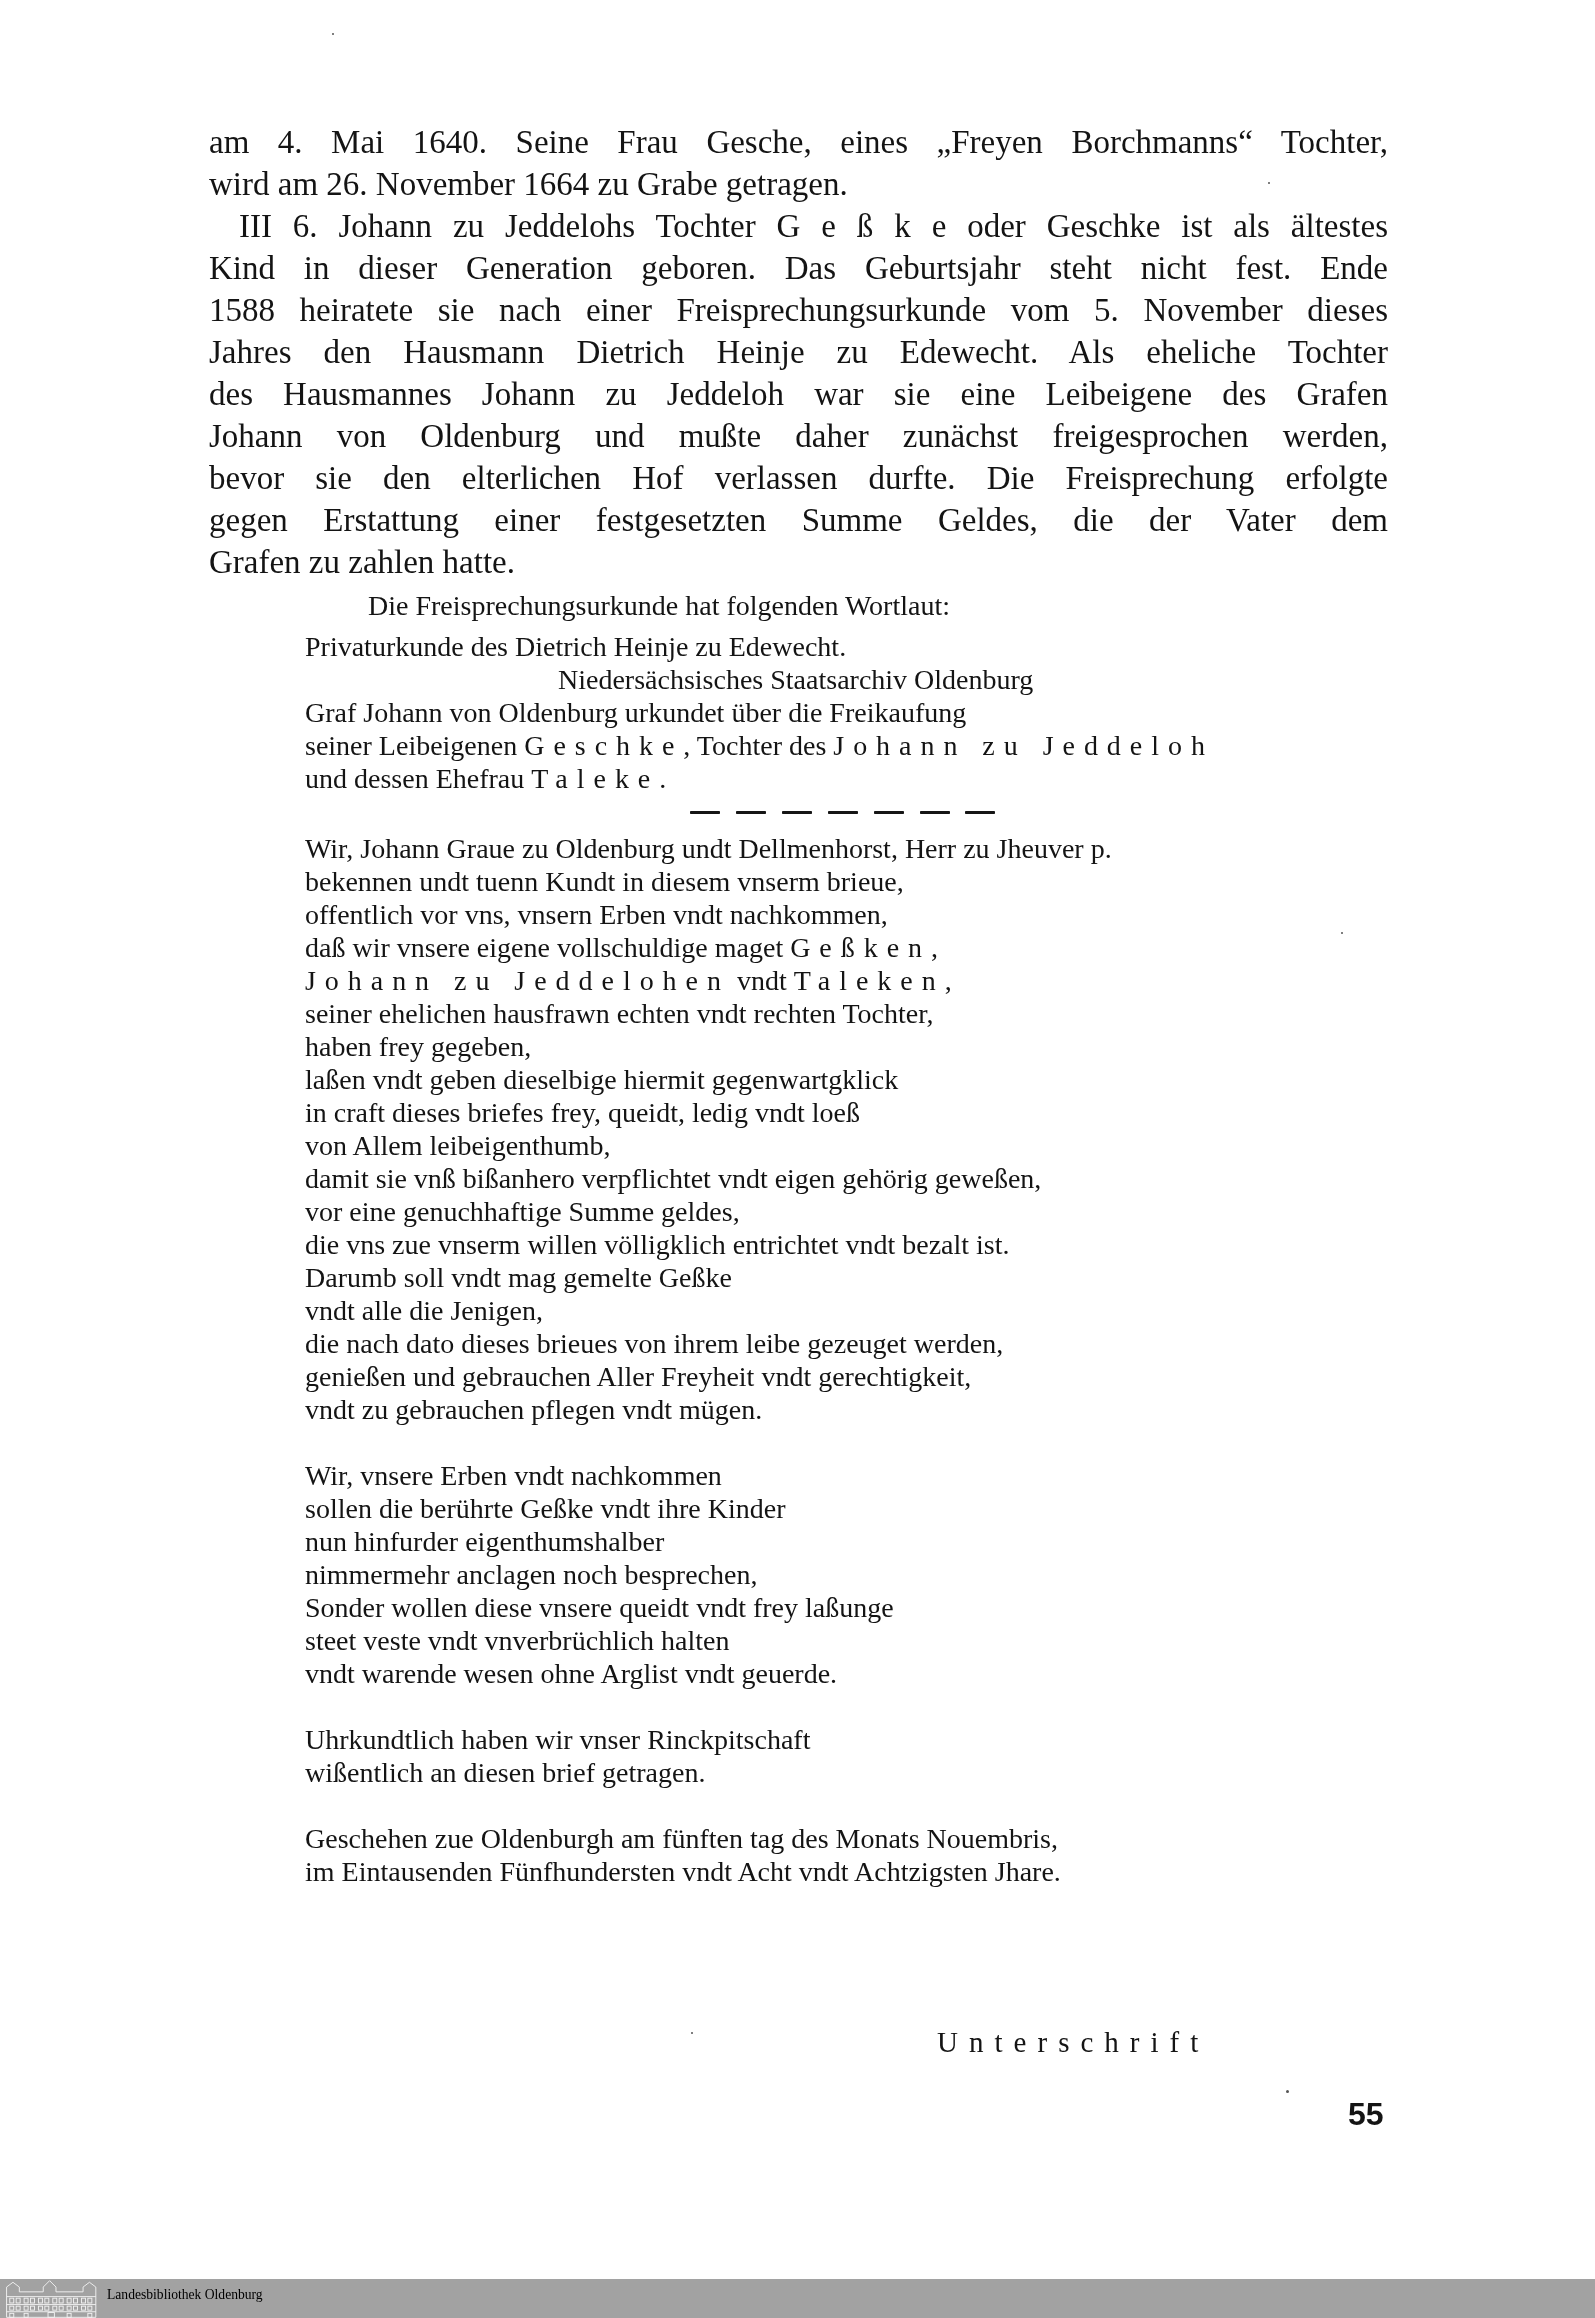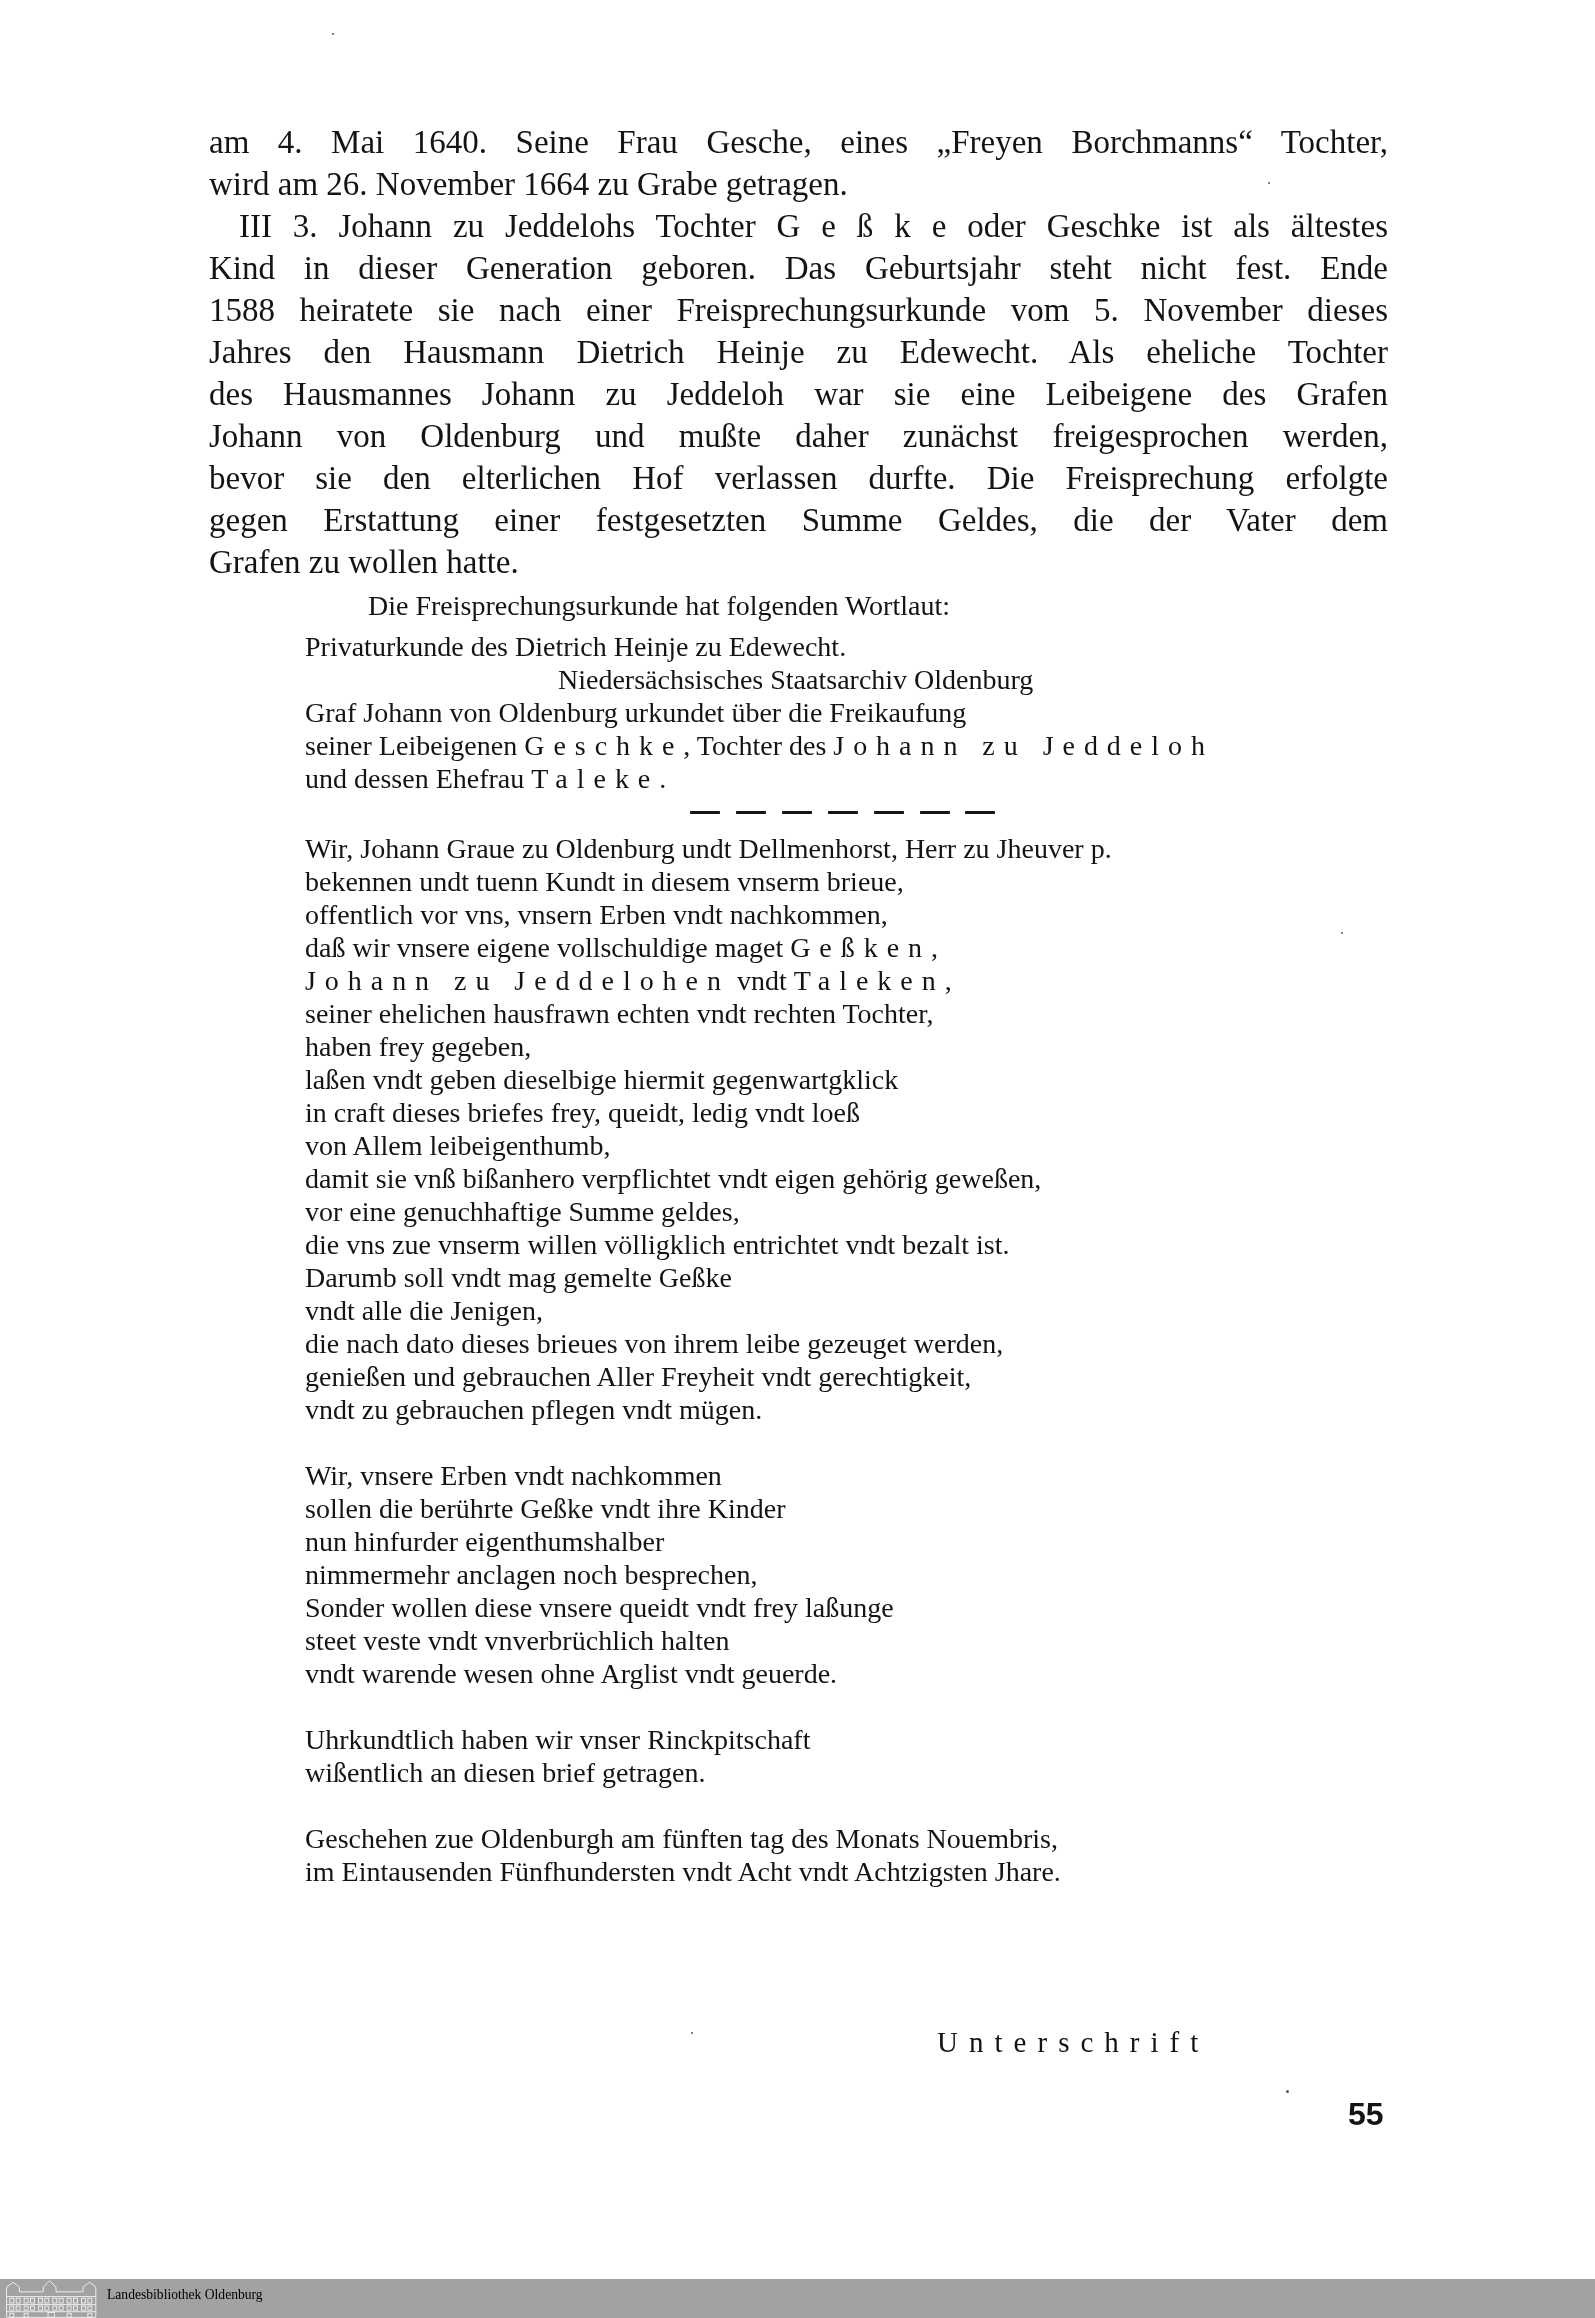--- a/index.html
+++ b/index.html
@@ -39,29 +39,29 @@
                  font-family: "Liberation Serif", "DejaVu Serif", serif; white-space: nowrap; }
 </style>
 </head>
 <body>
 
 <div class="page">
 
   <div class="body-block">
     <span class="body-line">am 4. Mai 1640. Seine Frau Gesche, eines „Freyen Borchmanns“ Tochter,</span>
     <span class="body-line last">wird am 26. November 1664 zu Grabe getragen.</span>
-    <span class="body-line indent">III 3. Johann zu Jeddelohs Tochter G e ß k e oder Geschke ist als ältestes</span>
+    <span class="body-line indent">III 6. Johann zu Jeddelohs Tochter G e ß k e oder Geschke ist als ältestes</span>
     <span class="body-line">Kind in dieser Generation geboren. Das Geburtsjahr steht nicht fest. Ende</span>
     <span class="body-line">1588 heiratete sie nach einer Freisprechungsurkunde vom 5. November dieses</span>
     <span class="body-line">Jahres den Hausmann Dietrich Heinje zu Edewecht. Als eheliche Tochter</span>
     <span class="body-line">des Hausmannes Johann zu Jeddeloh war sie eine Leibeigene des Grafen</span>
     <span class="body-line">Johann von Oldenburg und mußte daher zunächst freigesprochen werden,</span>
     <span class="body-line">bevor sie den elterlichen Hof verlassen durfte. Die Freisprechung erfolgte</span>
     <span class="body-line">gegen Erstattung einer festgesetzten Summe Geldes, die der Vater dem</span>
-    <span class="body-line last">Grafen zu wollen hatte.</span>
+    <span class="body-line last">Grafen zu zahlen hatte.</span>
   </div>
 
   <div class="intro-line">Die Freisprechungsurkunde hat folgenden Wortlaut:</div>
 
   <div class="quote-block">
     <span class="q-line">Privaturkunde des Dietrich Heinje zu Edewecht.</span>
     <span class="q-line center-indent">Niedersächsisches Staatsarchiv Oldenburg</span>
     <span class="q-line">Graf Johann von Oldenburg urkundet über die Freikaufung</span>
     <span class="q-line"><span>seiner Leibeigenen </span><span class="spaced">Geschke</span><span>, Tochter des </span><span class="spaced">Johann zu Jeddeloh</span></span>
     <span class="q-line"><span>und dessen Ehefrau </span><span class="spaced">Taleke</span><span>.</span></span>

